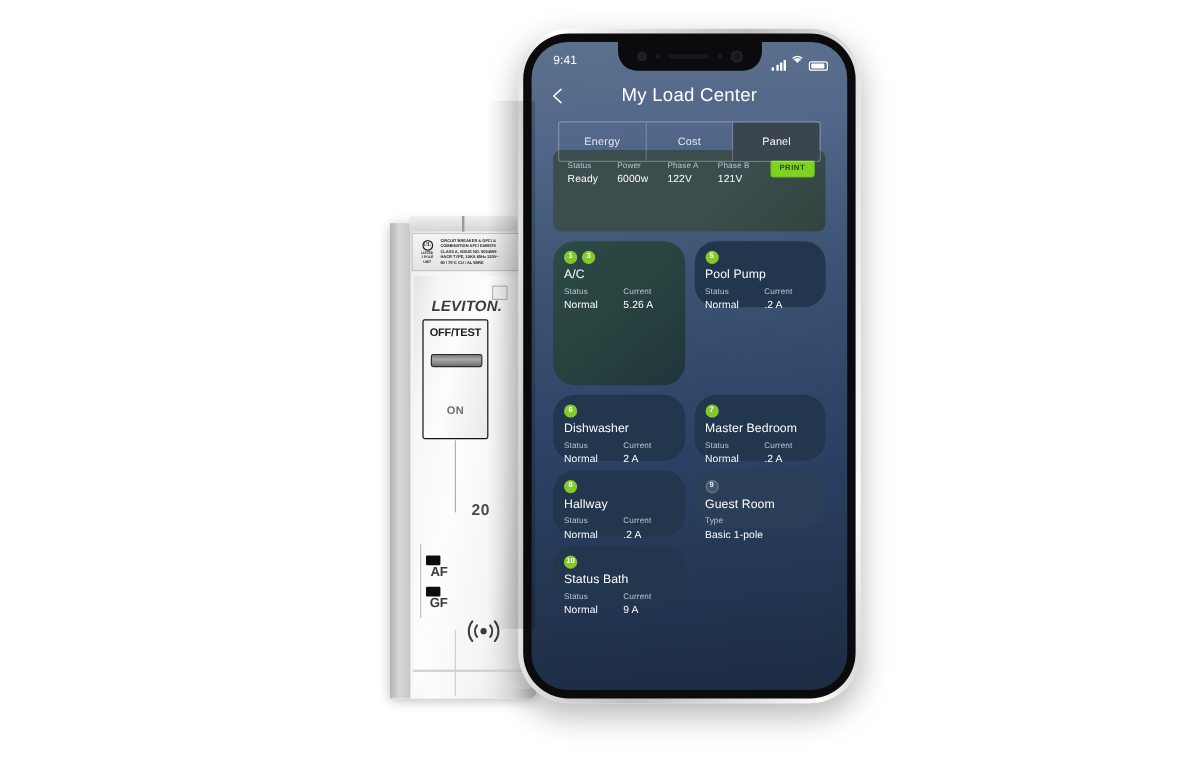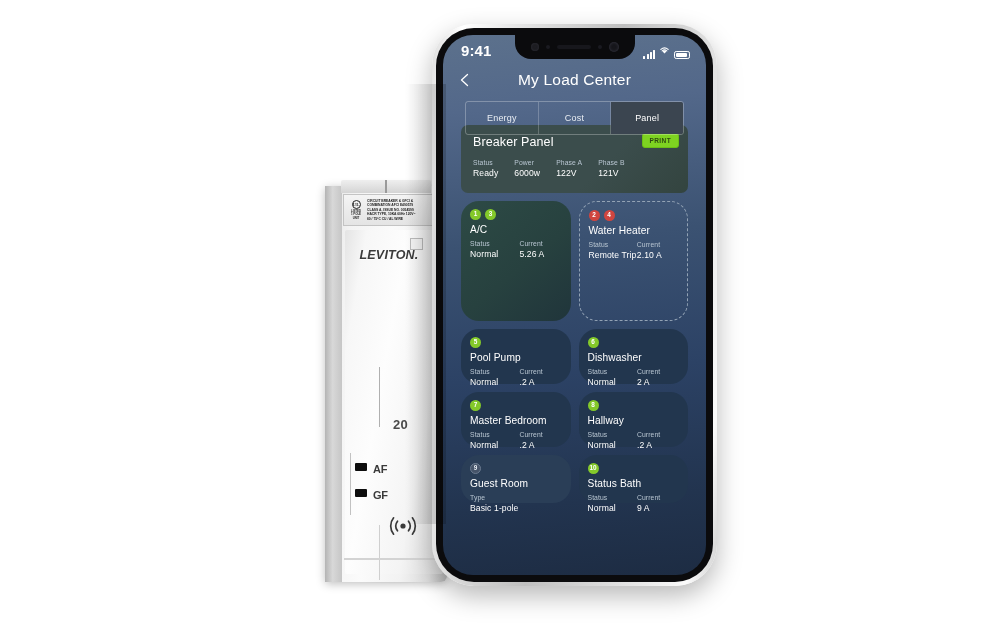--- a/index.html
+++ b/index.html
@@ -96,21 +96,21 @@
     position:absolute; left:54px; top:181px; width:1.4px; height:60px;
     background:#b0b0b0;
   }
   .amp {
     position:absolute; left:68px; top:231px;
     font-size: 13px; font-weight:700; color:#4a4a4a; letter-spacing:.3px;text-align:center;
   }
   .indic-rail {
     position:absolute; left:25px; top:267px; width:1.4px; height:62px; background:#c2c2c2;
   }
-  .ind { position:absolute; display:flex; align-items:flex-start; }
+  .ind { position:absolute; display:flex; align-items:flex-end;flex-direction:column; }
   .ind .dot {
     width: 12px; height: 8px; background:#0d0d0d; border-radius:1px;
     margin-right: 6px;
   }
   .ind .tx { font-size: 11px; font-weight:700; color:#3a3a3a; letter-spacing:-.2px;}
   .ind-af { left:30px; top:277px; }
   .ind-gf { left:30px; top:303px; }
   .wifi-ico { position:absolute; left:62px; top:327px; width:32px; height:24px; }
   .brk-bottomline {
     position:absolute; left:54px; top:339px; width:1.4px; height:55px; background:#cfcfcf;
@@ -154,21 +154,21 @@
   .notch .cam2 { width:10px;height:10px;border-radius:50%;background:#16161b; box-shadow: inset 0 0 3px #3a3a46; }
   .notch .spk { width:34px;height:4px;border-radius:3px;background:#17171c; }
   .notch .dotlil { width:4px;height:4px;border-radius:50%;background:#1a1a20;}
 
   
   .statusbar {
     position:absolute; top:0; left:0; right:0; height:26px; z-index:21;
     display:flex; align-items:center; justify-content:space-between;
     padding: 4px 16px 0 18px; color:#fff;
   }
-  .st-time { font-size:15px; font-weight:700; letter-spacing:.1px; }
+  .st-time { font-size:10px; font-weight:400; letter-spacing:.1px; }
   .st-right { display:flex; align-items:flex-end; gap:4px; }
   .sig { display:flex; align-items:flex-end; gap:1.2px; height:9px;}
   .sig i { width:2px; background:#fff; border-radius:.5px; display:block;}
   .sig i:nth-child(1){height:3.5px}.sig i:nth-child(2){height:5.3px}
   .sig i:nth-child(3){height:7px}.sig i:nth-child(4){height:9px}
   .batt { width:16px;height:8px;border:1px solid #fff;border-radius:2.2px;padding:1px; }
   .batt i { display:block; height:100%; width:88%; background:#fff; border-radius:1px;}
   .batt:after{content:"";position:absolute;}
 
   
@@ -279,20 +279,25 @@
         <div>HACR TYPE, 10KA 60Hz 120V~</div>
         <div>60 / 75°C  CU / AL WIRE</div>
       </div>
     </div>
 
     <div class="brand">
       <div class="brand-sq"></div>
       <span class="brand-txt">LEVITON.</span>
     </div>
 
+    <div class="switch-well">
+      <div class="sw-off">OFF/TEST</div>
+      <div class="sw-toggle"></div>
+      <div class="sw-on">ON</div>
+    </div>
 
     <div class="amp-line"></div>
     <div class="amp">20</div>
 
     <div class="indic-rail"></div>
     <div class="ind ind-af">
       <span class="dot"></span>
       <span class="tx">AF</span>
     </div>
     <div class="ind ind-gf">
@@ -362,21 +367,20 @@
       <div class="seg">
         <div class="seg-item">Energy</div>
         <div class="seg-item">Cost</div>
         <div class="seg-item active">Panel</div>
       </div>
 
       <div class="content">
 
         <div class="card card-panel">
           <div class="print-btn">PRINT</div>
-          <div class="card-title-lg">Breaker Panel</div>
           <div class="metrics">
             <div class="metric">
               <div class="metric-k">Status</div>
               <div class="metric-v">Ready</div>
             </div>
             <div class="metric">
               <div class="metric-k">Power</div>
               <div class="metric-v">6000w</div>
             </div>
             <div class="metric">
@@ -405,39 +409,20 @@
                   <div class="metric-v">Normal</div>
                 </div>
                 <div class="metric">
                   <div class="metric-k">Current</div>
                   <div class="metric-v">5.26 A</div>
                 </div>
               </div>
             </div>
           </div>
 
-          <div class="cell cell--dashed">
-            <div class="cell-inner">
-              <div class="badges">
-                <span class="badge red">2</span>
-                <span class="badge red">4</span>
-              </div>
-              <div class="cell-title">Water Heater</div>
-              <div class="cell-metrics">
-                <div class="metric">
-                  <div class="metric-k">Status</div>
-                  <div class="metric-v">Remote Trip</div>
-                </div>
-                <div class="metric">
-                  <div class="metric-k">Current</div>
-                  <div class="metric-v">2.10 A</div>
-                </div>
-              </div>
-            </div>
-          </div>
 
           <div class="cell cell--solid h-small">
             <div class="cell-inner">
               <div class="badges">
                 <span class="badge green">5</span>
               </div>
               <div class="cell-title">Pool Pump</div>
               <div class="cell-metrics">
                 <div class="metric">
                   <div class="metric-k">Status</div>

